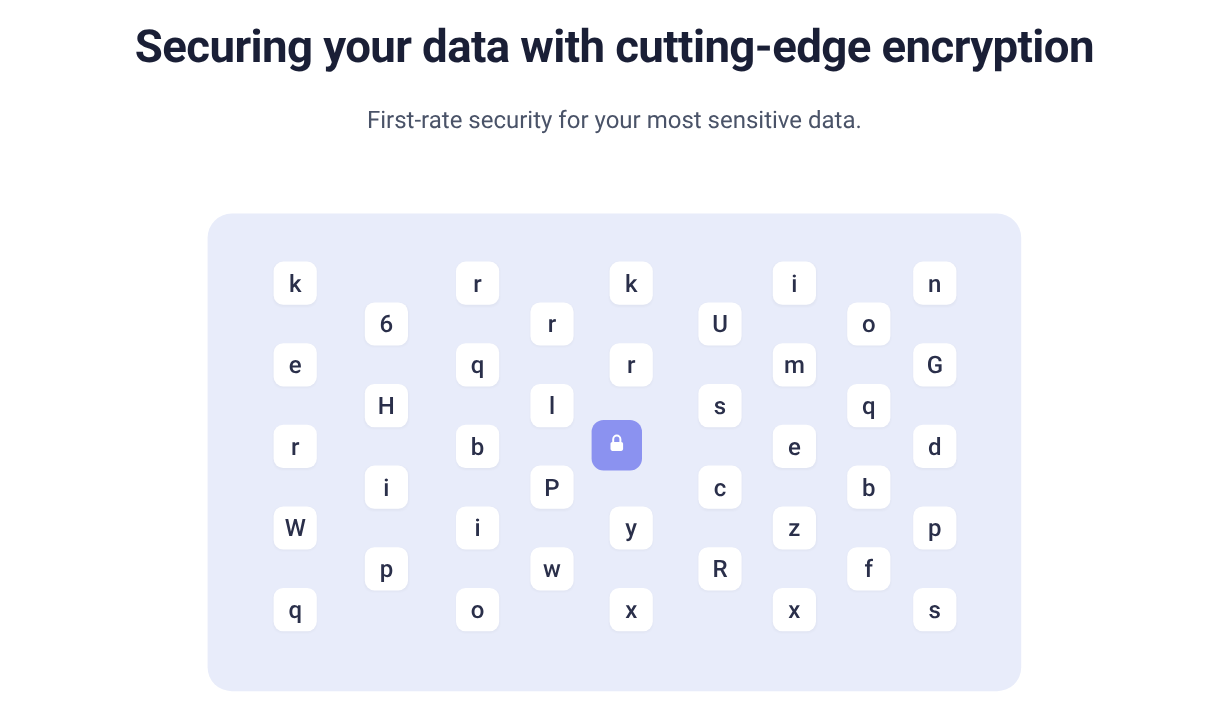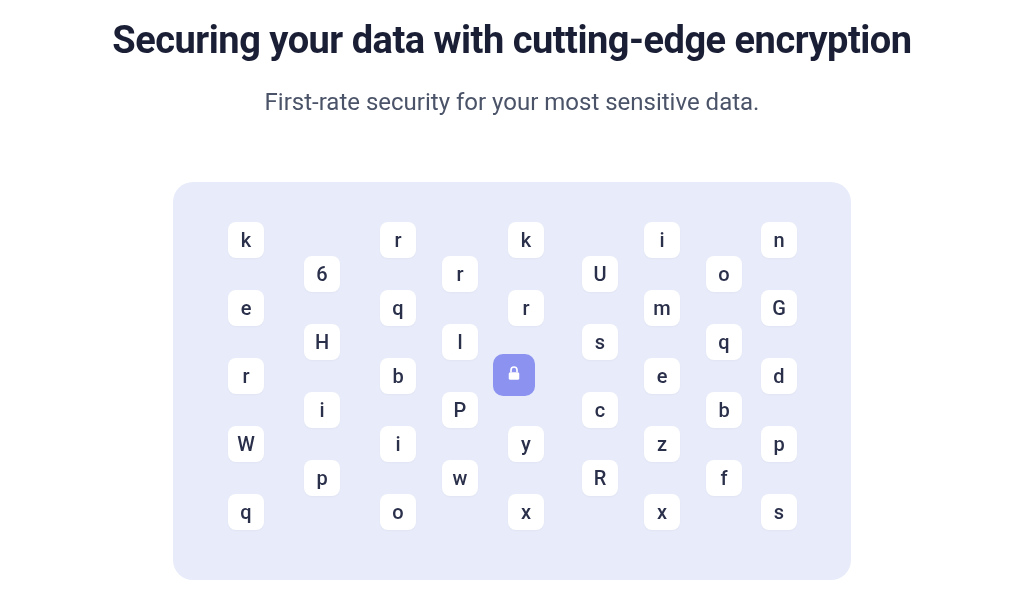--- a/index.html
+++ b/index.html
@@ -22,21 +22,21 @@
     }
     .heading {
       font-size: 38px;
       font-weight: 700;
       color: #1a1f36;
       text-align: left;
       margin-top: 18px;
       letter-spacing: -0.5px;
     }
     .subheading {
-      font-size: 24px;
+      font-size: 20px;
       color: #4a5368;
       text-align: center;
       margin-top: 26px;
       font-weight: 400;
     }
     .panel {
       margin-top: 66px;
       width: 678px;
       height: 398px;
       background: #e8ecfa;

